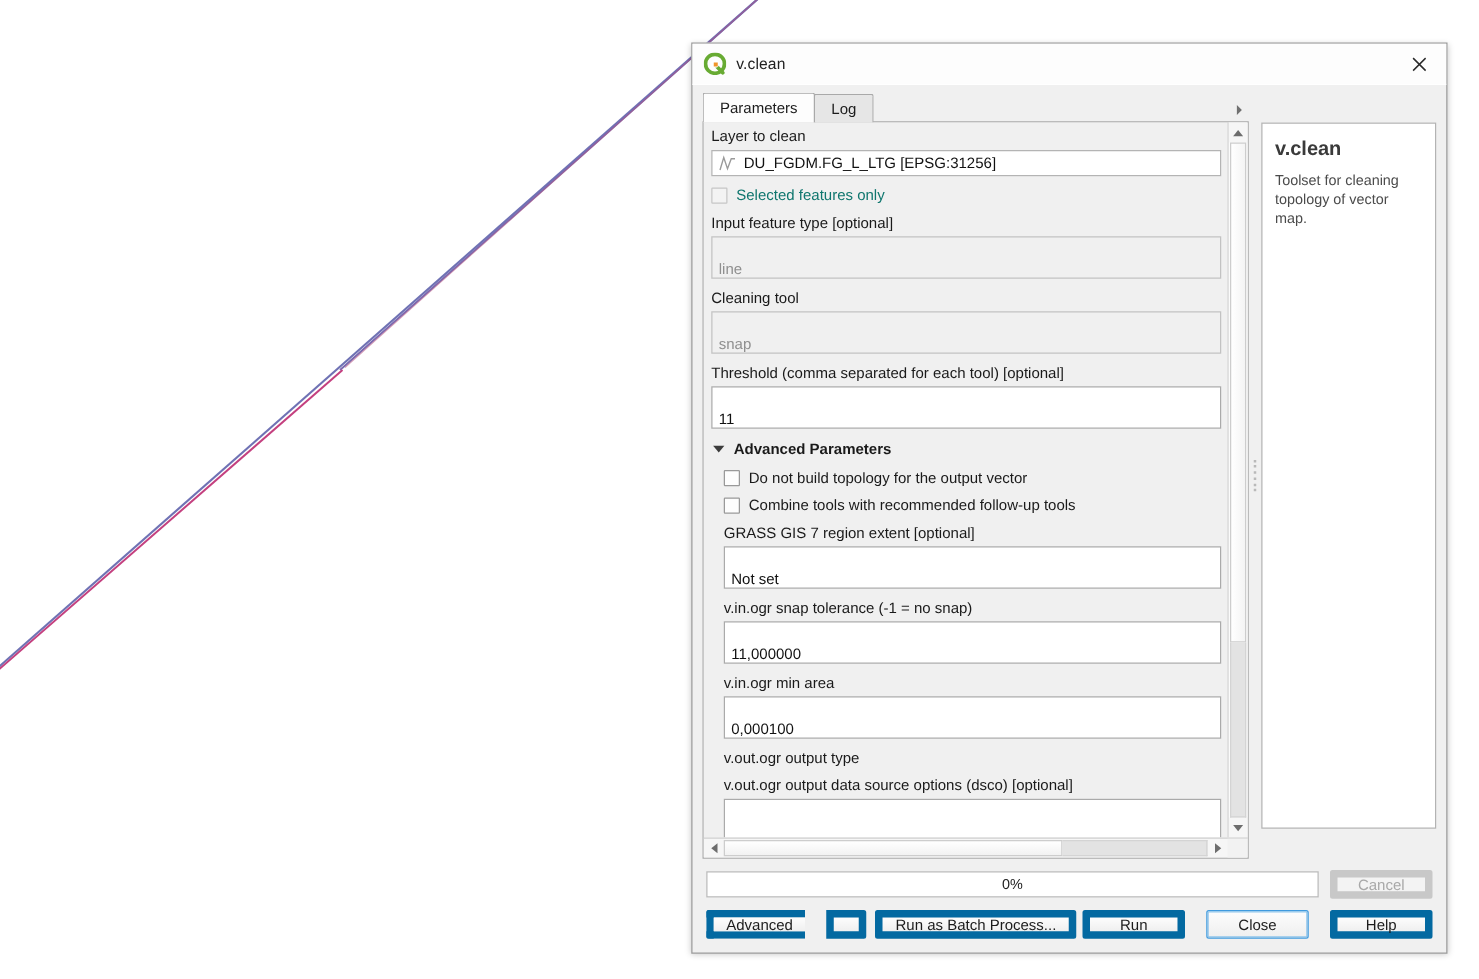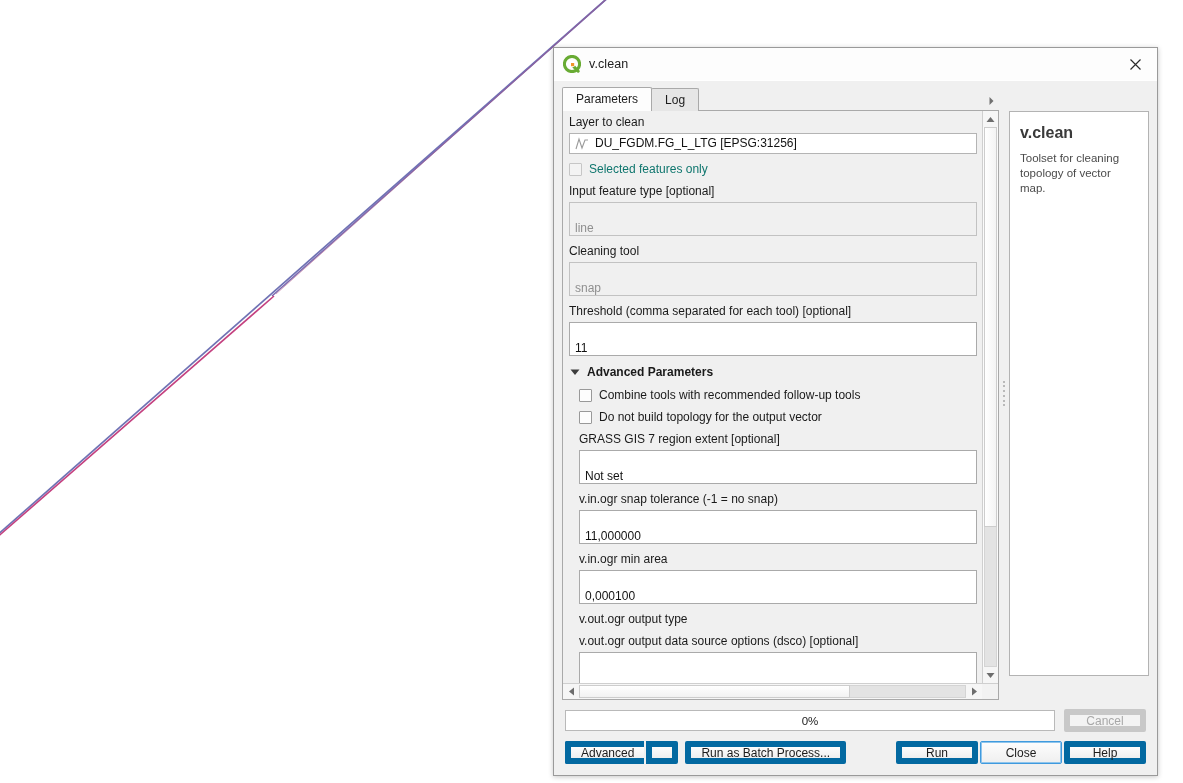--- a/index.html
+++ b/index.html
@@ -17,21 +17,21 @@
   #map-canvas {
     position: absolute; left: 0; top: 0;
     width: 1183px; height: 783px;
     background: #ffffff;
   }
   #map-canvas svg { display: block; }
 
   
   #vclean-dialog {
     position: absolute;
-    left: 553px; top: 47px;
+    left: 553px; top: 34px;
     width: 605px; height: 729px;
     background: #f0f0f0;
     border: 1px solid #9a9a9a;
     box-shadow: 0 1px 5px rgba(0,0,0,0.22);
     display: flex; flex-direction: column;
   }
 
   
   .titlebar {
     height: 33px;
@@ -278,21 +278,21 @@
     display: inline-flex; align-items: stretch;
     height: 23px; margin-right: 7px;
   }
   .btn-split .main {
     min-width: 60px; border-right: none; border-radius: 2px 0 0 2px;
   }
   .btn-split .arrowpart {
     width: 18px; min-width: 18px; border-radius: 0 2px 2px 0;
   }
   .spacer { flex: 1 1 auto; }
-  .btn + .btn { margin-left: 2px; }
+  .btn + .btn { margin-left: 17px; }
 </style>
 </head>
 <body>
 
 <div id="map-canvas">
   <svg width="1183" height="783" viewBox="0 0 1183 783" xmlns="http://www.w3.org/2000/svg">
     <rect x="0" y="0" width="1183" height="783" fill="#ffffff"></rect>
 
     <line x1="612" y1="-6" x2="-6" y2="538" stroke="#6f72b4" stroke-width="1.7"></line>
 
@@ -387,26 +387,26 @@
                 <span class="tri">
                   <svg width="10" height="8" viewBox="0 0 10 8">
                     <path d="M0.5 1.5 L9.5 1.5 L5 7 Z" fill="#3c3c3c"></path>
                   </svg>
                 </span>
                 <span>Advanced Parameters</span>
               </div>
 
               <div class="checkrow indent">
                 <span class="cbox"></span>
-                <span class="clabel">Combine tools with recommended follow-up tools</span>
+                <span class="clabel">Do not build topology for the output vector</span>
               </div>
 
               <div class="checkrow indent">
                 <span class="cbox"></span>
-                <span class="clabel">Do not build topology for the output vector</span>
+                <span class="clabel">Combine tools with recommended follow-up tools</span>
               </div>
 
               <div class="plabel indent">GRASS GIS 7 region extent [optional]</div>
               <div class="pfield indent">
                 <div class="tinput">
                   <span>Not set</span>
                 </div>
               </div>
 
               <div class="plabel indent">v.in.ogr snap tolerance (-1 = no snap)</div>

